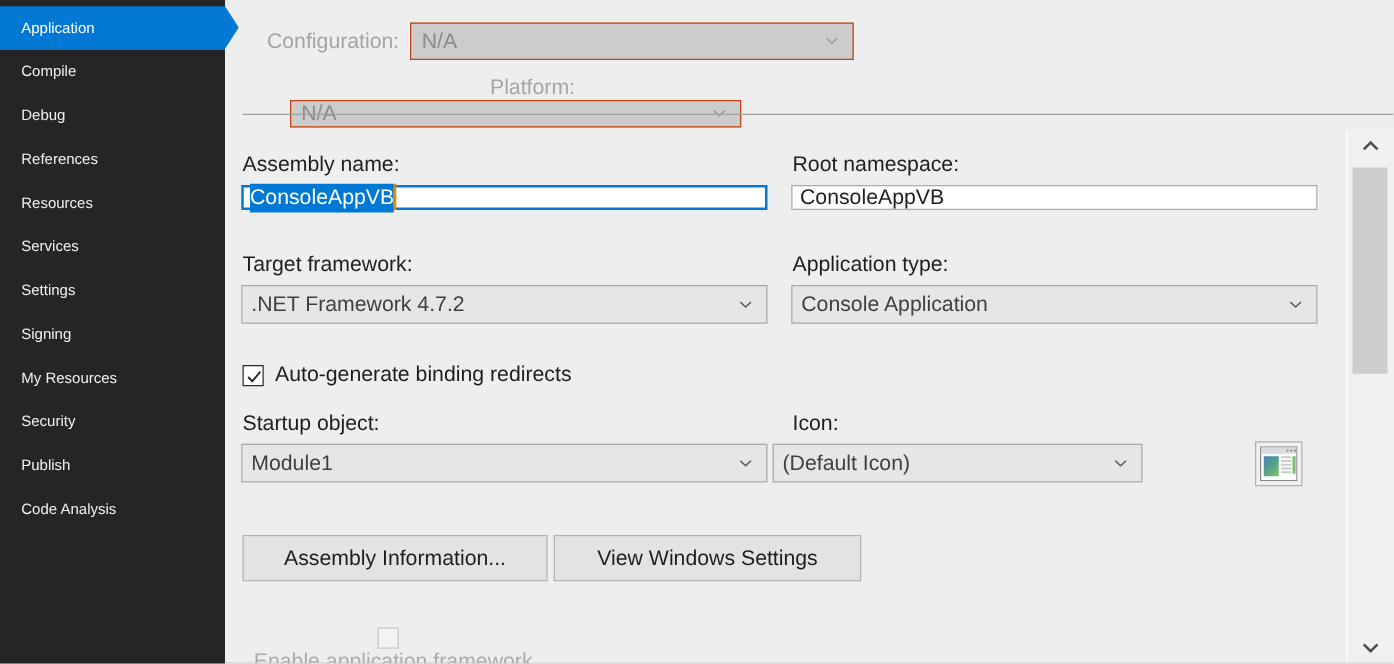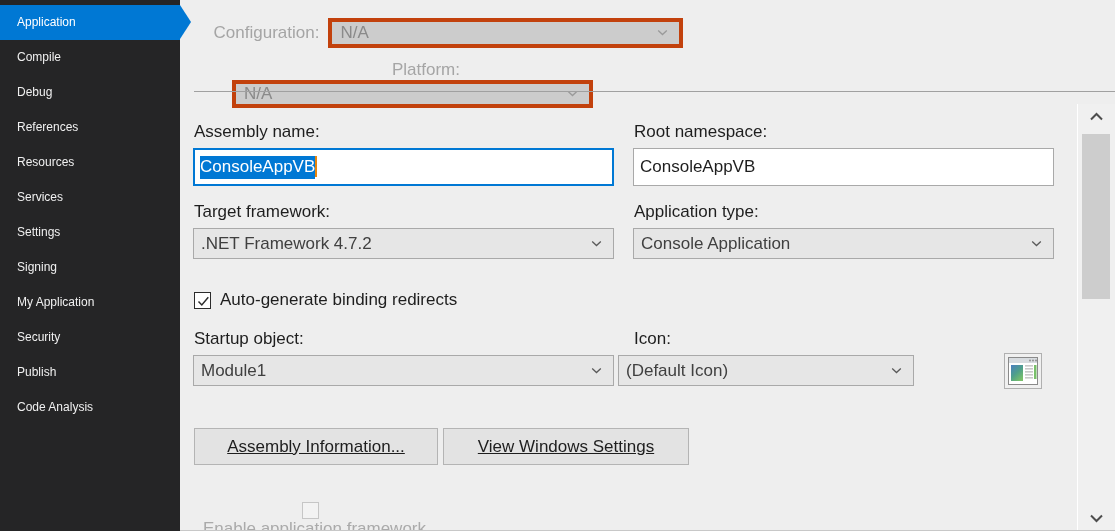--- a/index.html
+++ b/index.html
@@ -77,21 +77,21 @@
     color: #a5a5a5;
     font-size: 17px;
     text-align: right;
     padding-right: 9px;
     white-space: nowrap;
   }
 
   
   .combo-disabled {
     background: #cccccc;
-    border: 4px solid #c2410c;
+    border: 1px solid #c2410c;
     height: 30px;
     box-sizing: border-box;
     position: relative;
     display: flex;
     align-items: center;
     padding-left: 8px;
     color: #8a8a8a;
     font-size: 17px;
   }
   .chev {
@@ -120,21 +120,21 @@
     top: 104px;
     right: 0;
   }
   .field-label {
     font-size: 17px;
     color: #1e1e1e;
     line-height: 22px;
     white-space: nowrap;
   }
   .textbox {
-    height: 38px;
+    height: 20px;
     box-sizing: border-box;
     background: #ffffff;
     border: 1px solid #a9a9a9;
     display: flex;
     align-items: center;
     padding: 0 6px;
     font-size: 17px;
     color: #1e1e1e;
   }
   .textbox.focused {
@@ -203,21 +203,20 @@
     height: 37px;
     box-sizing: border-box;
     background: #e3e3e3;
     border: 1px solid #b4b4b4;
     font-size: 17px;
     color: #1e1e1e;
     display: flex;
     align-items: center;
     justify-content: center;
     font-family: "Liberation Sans", sans-serif;
-    text-decoration: underline;
   }
 
   
   .icon-preview {
     width: 38px;
     height: 36px;
     box-sizing: border-box;
     background: #f0f0f0;
     border: 1px solid #b0b0b0;
     display: flex;
@@ -287,21 +286,21 @@
     <div class="side-item">
       <span>Services</span>
     </div>
     <div class="side-item">
       <span>Settings</span>
     </div>
     <div class="side-item">
       <span>Signing</span>
     </div>
     <div class="side-item">
-      <span>My Application</span>
+      <span>My Resources</span>
     </div>
     <div class="side-item">
       <span>Security</span>
     </div>
     <div class="side-item">
       <span>Publish</span>
     </div>
     <div class="side-item">
       <span>Code Analysis</span>
     </div>

